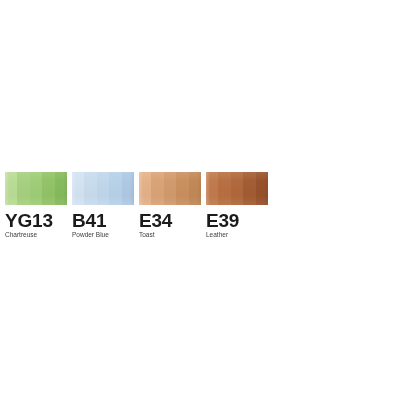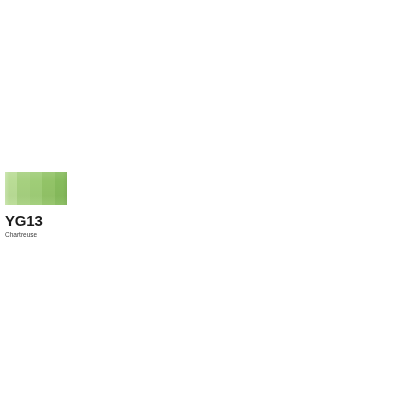--- a/index.html
+++ b/index.html
@@ -75,21 +75,21 @@
     position: absolute;
     left: 0; top: 0; right: 0; bottom: 0;
     pointer-events: none;
     background:
       linear-gradient(90deg, rgba(255,255,255,0.22) 0%, rgba(255,255,255,0.0) 7%,
                              rgba(255,255,255,0.0) 93%, rgba(0,0,0,0.05) 100%);
   }
 
   .swatch-code {
     margin-top: 9px;
-    font-size: 15px;
+    font-size: 19px;
     font-weight: bold;
     letter-spacing: -0.2px;
     color: #1b1b1b;
     line-height: 14px;
     white-space: nowrap;
   }
 
   .swatch-name {
     margin-top: 3px;
     font-size: 6.5px;
@@ -109,14 +109,50 @@
           <div class="band" style="background: rgb(185, 220, 149); width: 20%;"></div>
           <div class="band" style="background: rgb(166, 208, 127); width: 20%;"></div>
           <div class="band" style="background: rgb(159, 205, 119); width: 20%;"></div>
           <div class="band" style="background: rgb(146, 195, 103); width: 20%;"></div>
           <div class="band" style="background: rgb(134, 187, 92); width: 20%;"></div>
           <div class="chip-sheen"></div>
         </div>
         <div class="swatch-code">YG13</div>
         <div class="swatch-name">Chartreuse</div>
       </div>
+      <div class="swatch-cell">
+        <div class="swatch-chip">
+          <div class="band" style="background: rgb(211, 227, 241); width: 20%;"></div>
+          <div class="band" style="background: rgb(200, 220, 238); width: 20%;"></div>
+          <div class="band" style="background: rgb(192, 215, 235); width: 20%;"></div>
+          <div class="band" style="background: rgb(183, 209, 232); width: 20%;"></div>
+          <div class="band" style="background: rgb(174, 201, 227); width: 20%;"></div>
+          <div class="chip-sheen"></div>
+        </div>
+        <div class="swatch-code">B41</div>
+        <div class="swatch-name">Powder Blue</div>
+      </div>
+      <div class="swatch-cell">
+        <div class="swatch-chip">
+          <div class="band" style="background: rgb(228, 177, 136); width: 20%;"></div>
+          <div class="band" style="background: rgb(217, 163, 119); width: 20%;"></div>
+          <div class="band" style="background: rgb(210, 154, 108); width: 20%;"></div>
+          <div class="band" style="background: rgb(201, 144, 95); width: 20%;"></div>
+          <div class="band" style="background: rgb(194, 136, 87); width: 20%;"></div>
+          <div class="chip-sheen"></div>
+        </div>
+        <div class="swatch-code">E34</div>
+        <div class="swatch-name">Toast</div>
+      </div>
+      <div class="swatch-cell">
+        <div class="swatch-chip">
+          <div class="band" style="background: rgb(192, 122, 76); width: 20%;"></div>
+          <div class="band" style="background: rgb(184, 111, 66); width: 20%;"></div>
+          <div class="band" style="background: rgb(176, 104, 60); width: 20%;"></div>
+          <div class="band" style="background: rgb(163, 92, 51); width: 20%;"></div>
+          <div class="band" style="background: rgb(151, 82, 43); width: 20%;"></div>
+          <div class="chip-sheen"></div>
+        </div>
+        <div class="swatch-code">E39</div>
+        <div class="swatch-name">Leather</div>
+      </div>
     </div>
 </div>
 
 </body></html>

